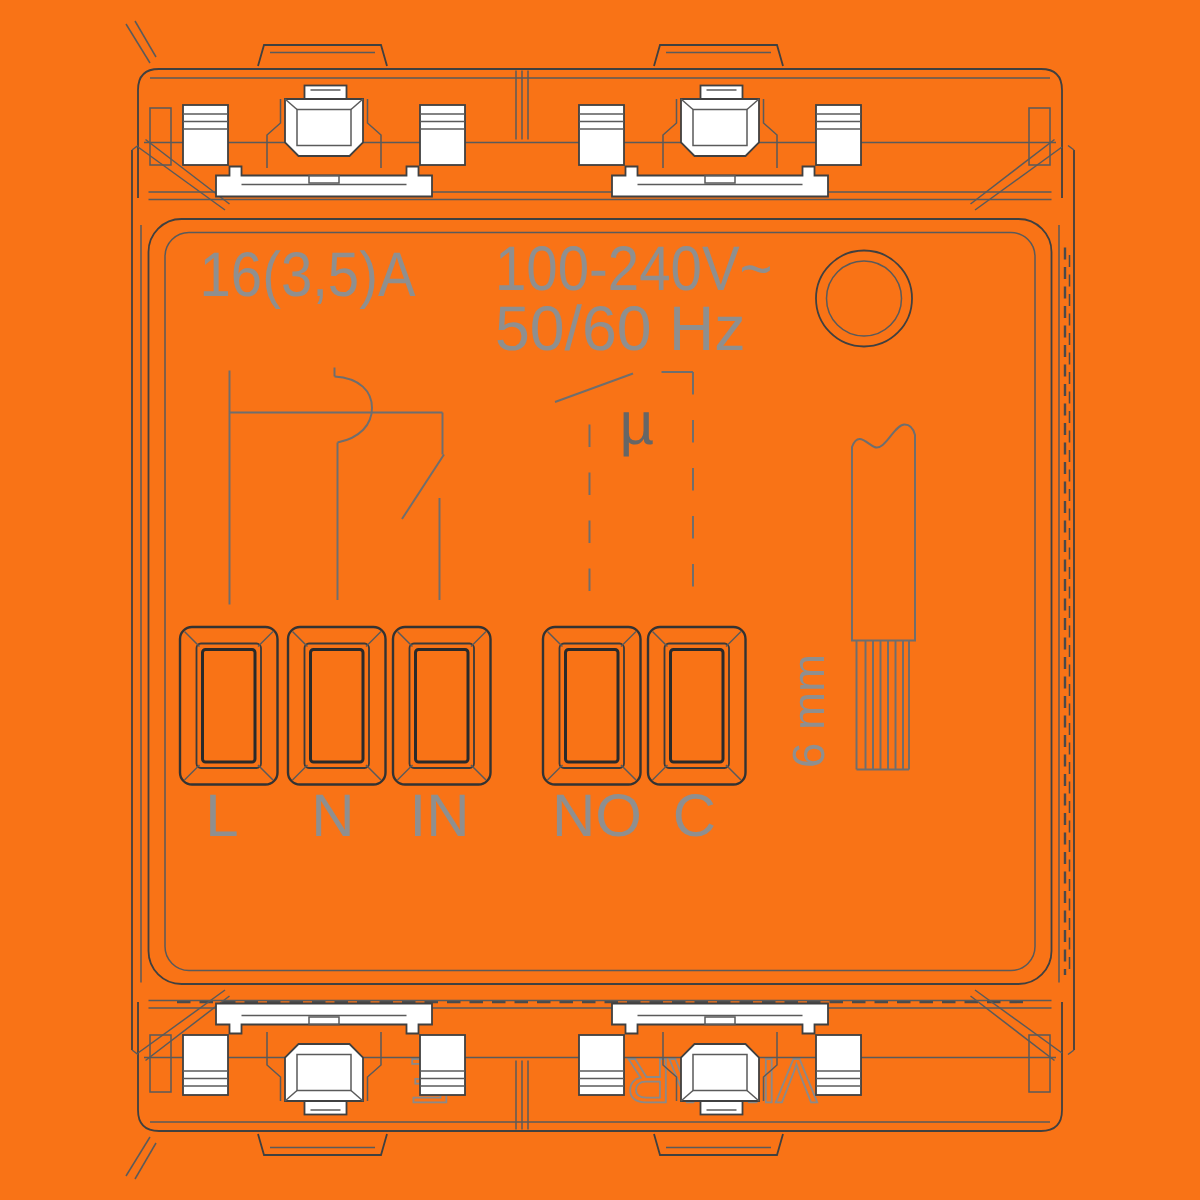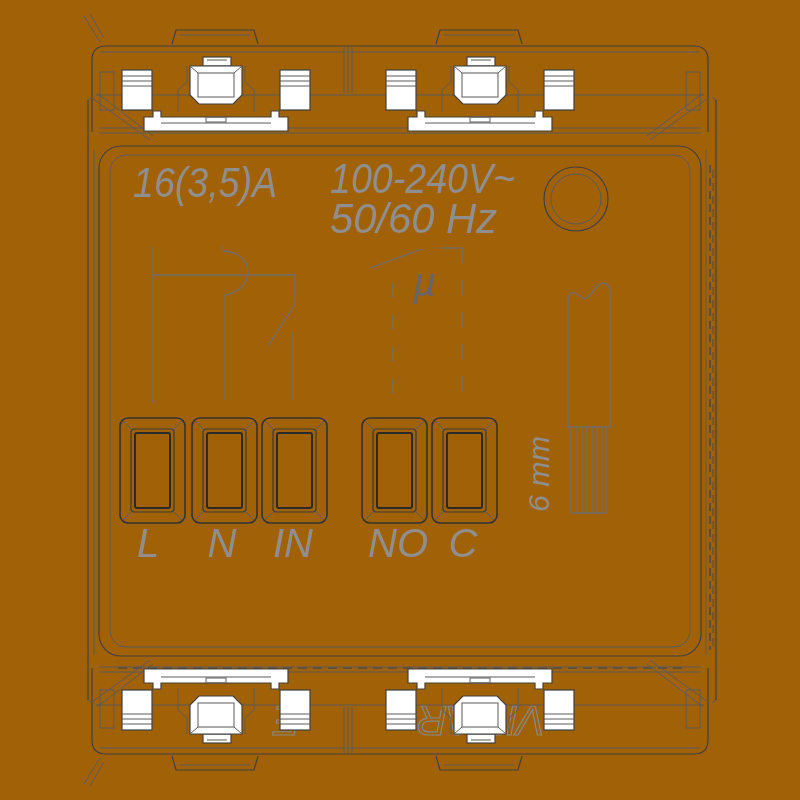--- a/index.html
+++ b/index.html
@@ -1,16 +1,16 @@
 <!DOCTYPE html>
 <html><head>
 <meta charset="utf-8">
 <style>
   html,body{margin:0;padding:0;background:#ffffff;}
-  .stage{width:800px;height:800px;position:relative;background:#a16207;overflow:hidden;font-style:italic;}
+  .stage{width:800px;height:800px;position:relative;background:#f97316;overflow:hidden;}
   svg{display:block;}
   text{font-family:"Liberation Sans","DejaVu Sans",sans-serif;}
   .cadtext{fill:#8f8f8f;}
   .schem{stroke:#6e6e6e;fill:none;stroke-width:1.3;}
   .struct{stroke:#404040;fill:none;stroke-width:1.2;}
   .structw{stroke:#404040;fill:#ffffff;stroke-width:1.2;}
   .thin{stroke:#5a5a5a;fill:none;stroke-width:1;}
   .emboss{fill:none;stroke:#8a8a8a;stroke-width:1.2;}
 </style>
 </head>

